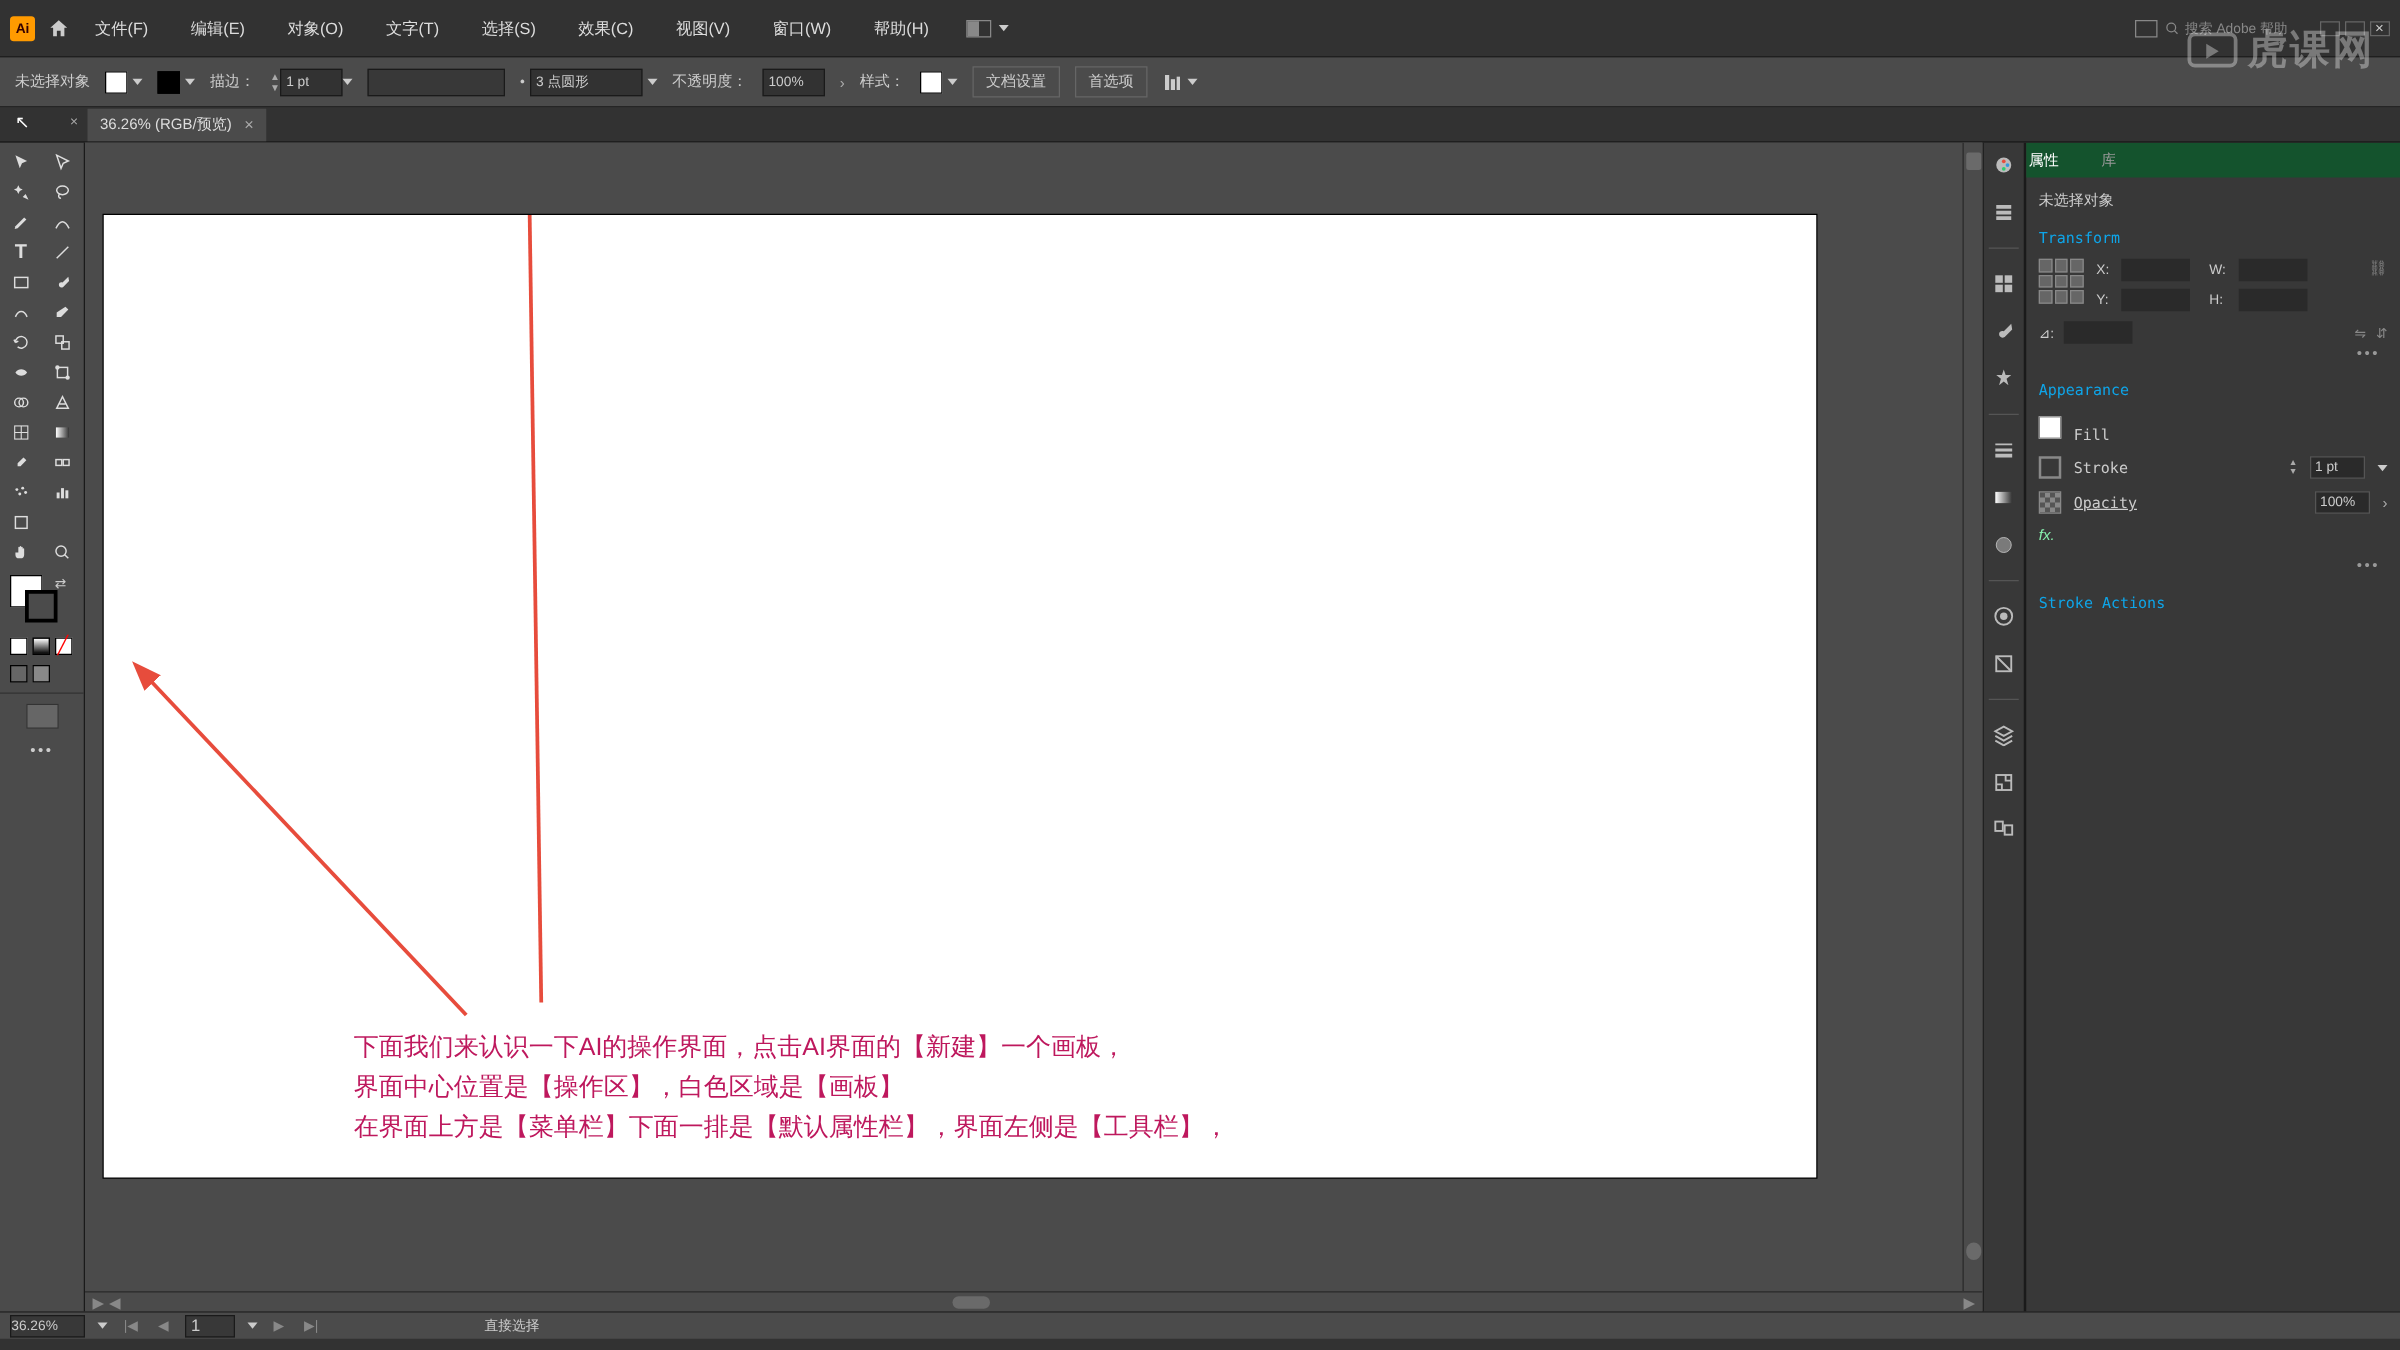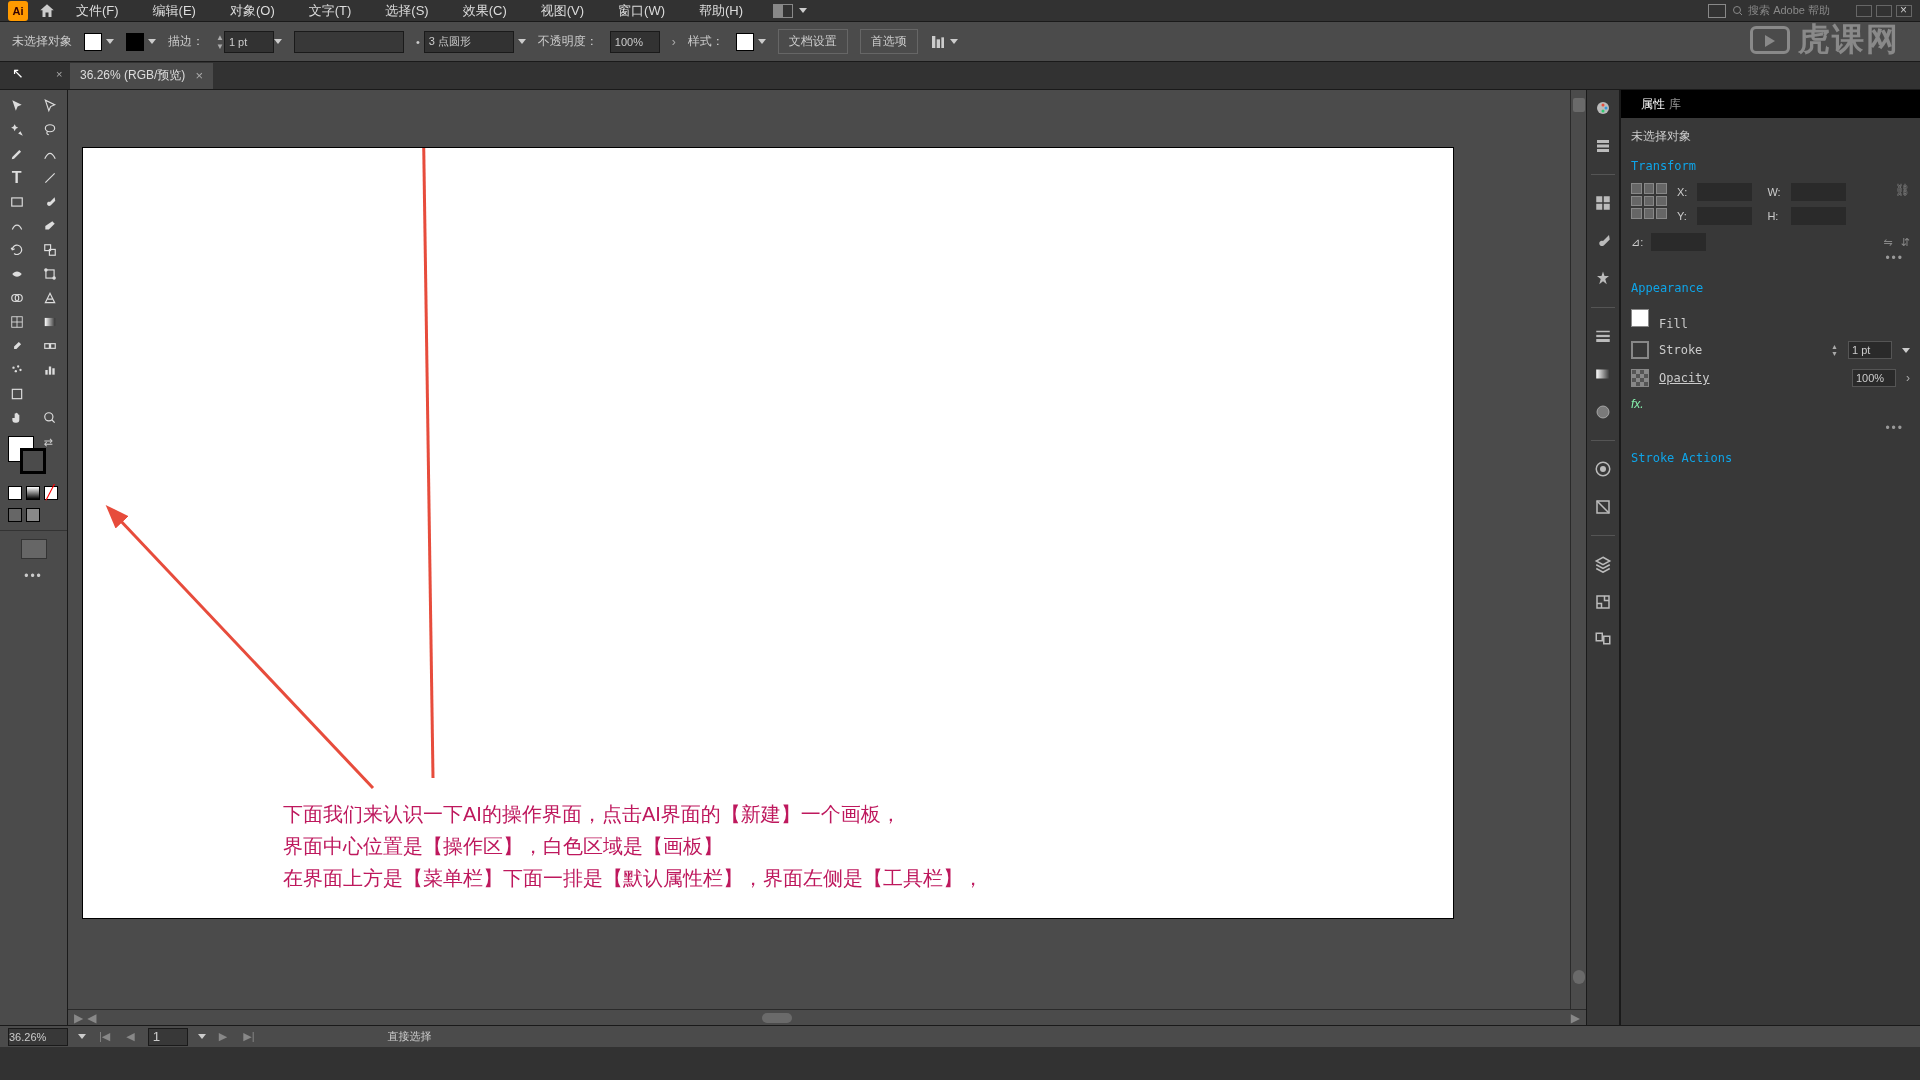--- a/index.html
+++ b/index.html
@@ -1,17 +1,17 @@
 <!DOCTYPE html>
 <html><head>
 <meta charset="utf-8">
 <style>
 * { margin: 0; padding: 0; box-sizing: border-box; font-family: "Microsoft YaHei", sans-serif; }
 body { background: #323232; color: #ccc; font-size: 12px; overflow: hidden; width: 1920px; height: 1080px; }
-.menubar { background: #323232; height: 22px; display: flex; align-items: center; padding: 0 8px; border-bottom: 1px solid #1a1a1a; }
+.menubar { background: #323232; height: 46px; display: flex; align-items: center; padding: 0 8px; border-bottom: 1px solid #1a1a1a; }
 .ai-icon { width: 20px; height: 20px; background: #ff9a00; border-radius: 3px; display: flex; align-items: center; justify-content: center; color: #330000; font-weight: bold; font-size: 11px; margin-right: 10px; }
 .home-icon { width: 18px; height: 18px; margin-right: 20px; cursor: pointer; }
 .menu-items { display: flex; gap: 34px; }
 .menu-item { cursor: pointer; color: #ddd; font-size: 13px; }
 .menu-right { margin-left: auto; display: flex; align-items: center; gap: 6px; }
 .workspace-icon { width: 20px; height: 14px; border: 1px solid #888; }
 .search-box { display: flex; align-items: center; gap: 4px; color: #888; font-size: 11px; }
 .win-controls { display: flex; gap: 4px; margin-left: 20px; }
 .win-btn { width: 16px; height: 12px; border: 1px solid #666; cursor: pointer; }
 .control-bar { background: #4b4b4b; height: 40px; display: flex; align-items: center; padding: 0 12px; gap: 12px; border-bottom: 1px solid #1a1a1a; }
@@ -46,21 +46,21 @@
 .scroll-v { position: absolute; right: 0; top: 0; width: 16px; height: calc(100% - 16px); background: #4b4b4b; border-left: 1px solid #2a2a2a; }
 .scroll-v-thumb { position: absolute; top: 8px; left: 2px; width: 12px; height: 14px; background: #6a6a6a; border-radius: 2px; }
 .scroll-v-thumb2 { position: absolute; top: 880px; left: 2px; width: 12px; height: 14px; background: #6a6a6a; border-radius: 6px; }
 .scroll-h { position: absolute; bottom: 0; left: 0; height: 16px; width: 100%; background: #4b4b4b; border-top: 1px solid #2a2a2a; display: flex; align-items: center; }
 .scroll-h-track { flex: 1; position: relative; margin: 0 20px; }
 .scroll-h-thumb { position: absolute; left: 45%; width: 30px; height: 10px; background: #6a6a6a; border-radius: 5px; top: -5px; }
 .icon-strip { width: 34px; background: #383838; display: flex; flex-direction: column; align-items: center; padding-top: 8px; gap: 18px; border-left: 1px solid #1a1a1a; border-right: 1px solid #1a1a1a; }
 .strip-icon { width: 20px; height: 20px; cursor: pointer; color: #bbb; display: flex; align-items: center; justify-content: center; }
 .strip-sep { width: 24px; height: 1px; background: #555; }
 .props { width: 300px; background: #383838; border-left: 1px solid #1a1a1a; }
-.props-tabs { display: flex; height: 28px; background: #000000; align-items: center; padding: 0 20px; gap: 4px; }
+.props-tabs { display: flex; height: 28px; background: #14532d; align-items: center; padding: 0 2px; gap: 34px; }
 .props-tab { cursor: pointer; font-size: 12px; color: #999; }
 .props-tab.active { color: #fff; }
 .props-body { padding: 10px; }
 .props-section { margin-bottom: 16px; }
 .section-title { font-size: 12px; color: #0ea5e9; margin-bottom: 10px; font-family: monospace; }
 .transform-grid { display: flex; gap: 10px; }
 .ref-point { width: 36px; height: 36px; display: grid; grid-template-columns: repeat(3, 1fr); grid-template-rows: repeat(3, 1fr); gap: 2px; }
 .ref-dot { background: #666; border: 1px solid #888; }
 .xywh { display: grid; grid-template-columns: auto 60px auto 60px; gap: 6px 10px; align-items: center; font-size: 11px; }
 .xywh input { background: #2a2a2a; border: none; color: #888; width: 55px; height: 18px; font-size: 10px; padding: 0 3px; }

